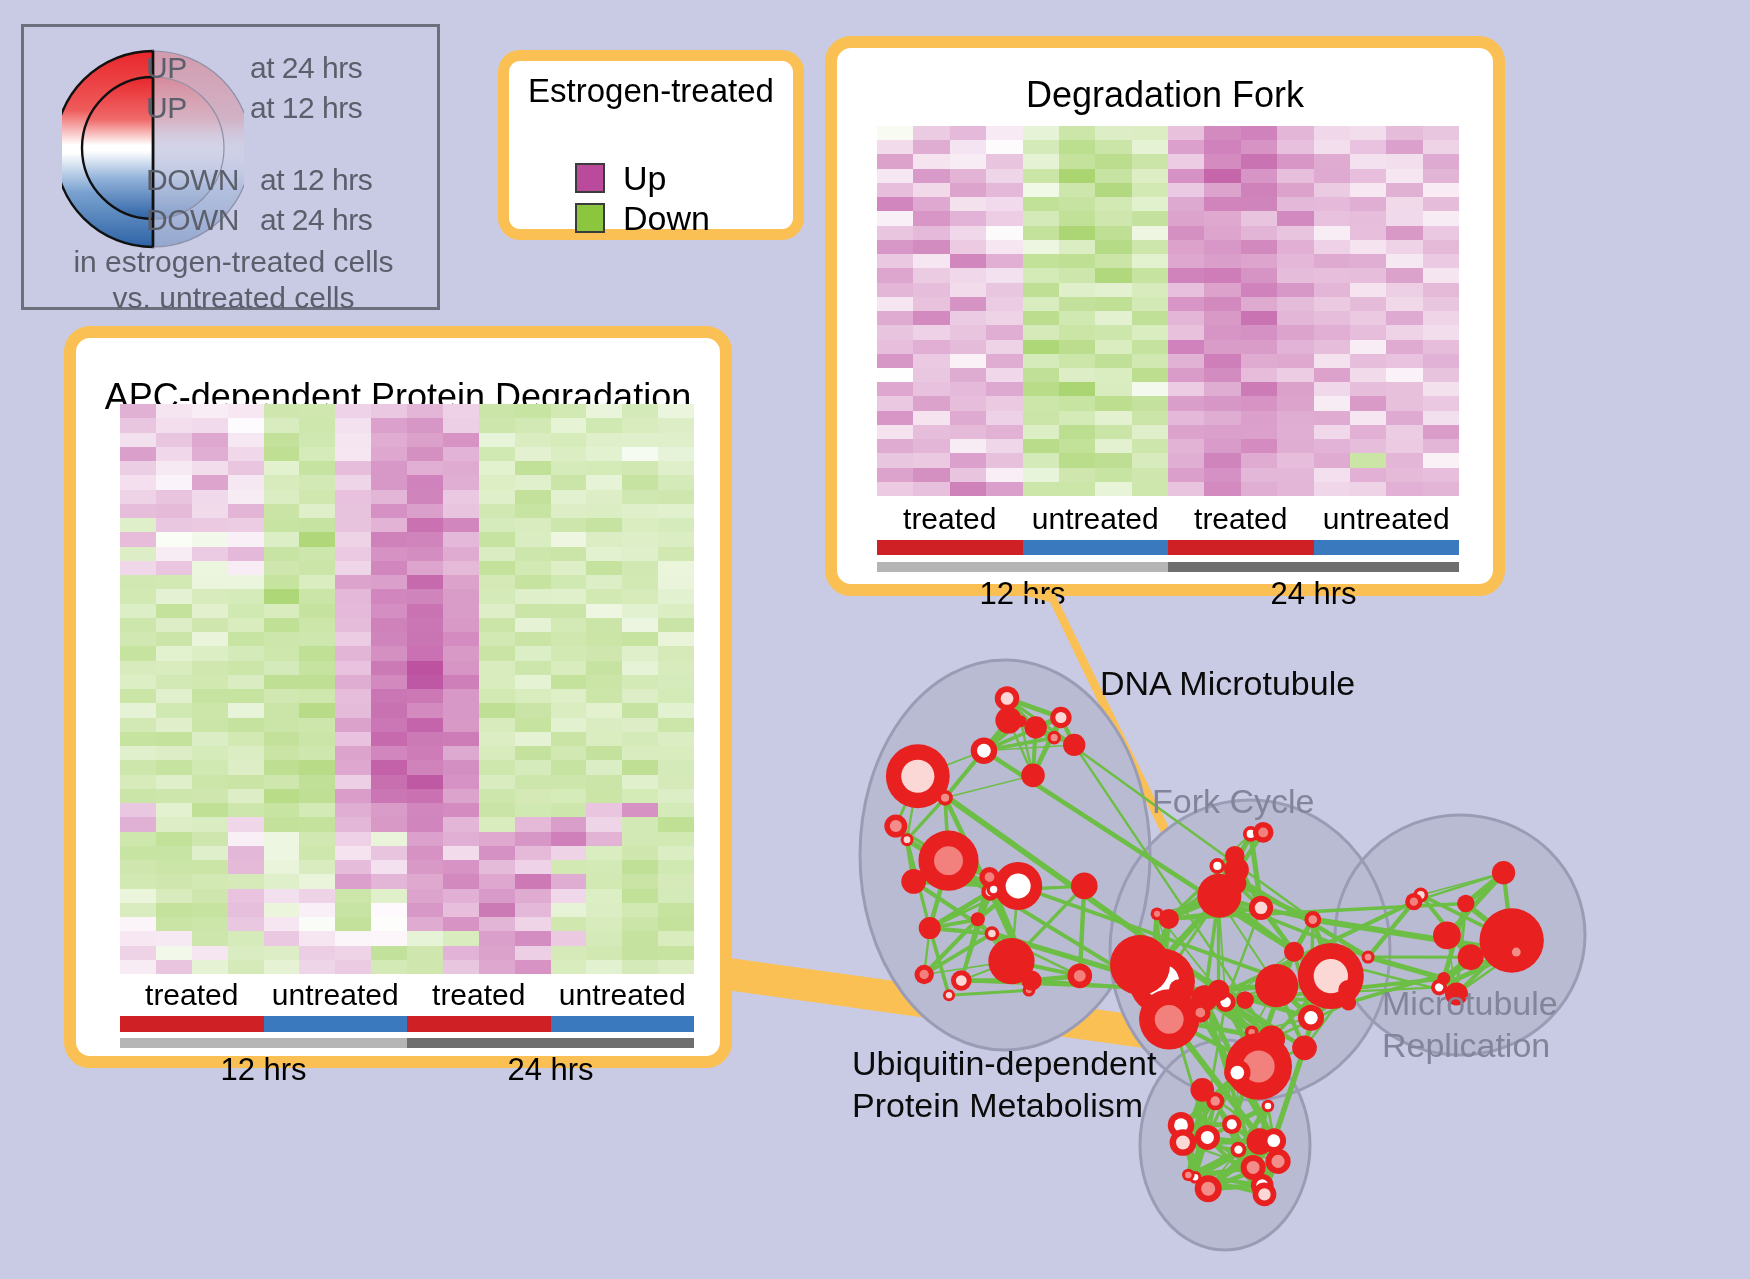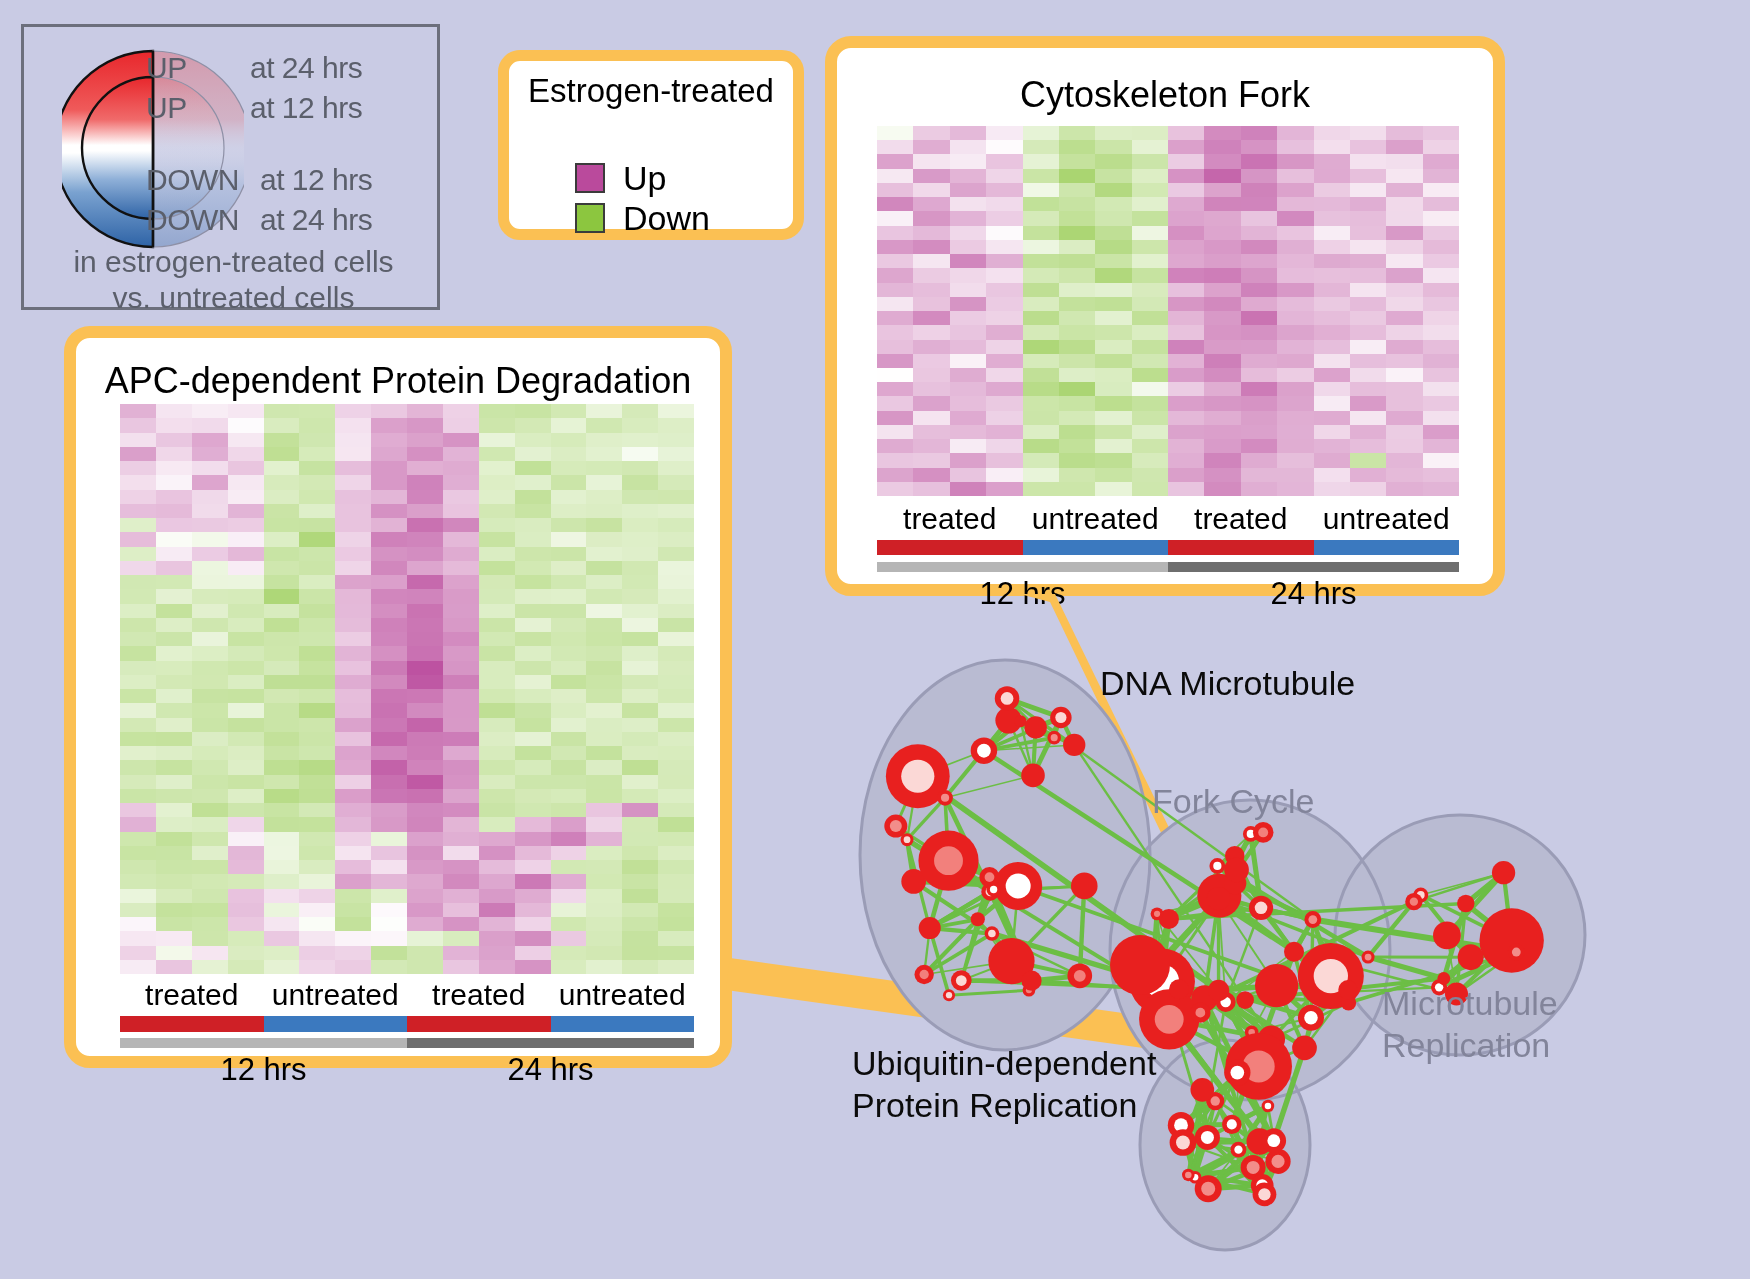--- a/index.html
+++ b/index.html
@@ -133,21 +133,21 @@
       <span class="key-swatch" id="sw-up" style="background: rgb(186, 74, 156);"></span>
       <span class="key-text">Up</span>
     </div>
     <div class="key-row" style="left:66px;top:140px;">
       <span class="key-swatch" id="sw-down" style="background: rgb(140, 198, 63);"></span>
       <span class="key-text">Down</span>
     </div>
   </div>
 
   <div class="heat-panel" id="panel-rep" style="left:825px;top:36px;width:680px;height:560px;">
-    <div class="panel-title" style="top:26px;">Cytoskeleton Fork</div>
+    <div class="panel-title" style="top:26px;">Degradation Fork</div>
     <div class="heatmap" id="hm-rep" style="left:40px;top:78px;width:582px;height:370px;">
         <div class="heat-row">
           <div class="heat-cell" style="background: rgb(247, 251, 241);"></div>
           <div class="heat-cell" style="background: rgb(235, 203, 226);"></div>
           <div class="heat-cell" style="background: rgb(228, 185, 217);"></div>
           <div class="heat-cell" style="background: rgb(247, 234, 244);"></div>
           <div class="heat-cell" style="background: rgb(230, 243, 214);"></div>
           <div class="heat-cell" style="background: rgb(204, 230, 170);"></div>
           <div class="heat-cell" style="background: rgb(221, 238, 198);"></div>
           <div class="heat-cell" style="background: rgb(220, 237, 196);"></div>
@@ -627,21 +627,21 @@
         <div style="background: rgb(181, 181, 181);"></div>
         <div style="background: rgb(110, 110, 110);"></div>
       </div>
     <div class="time-labels" id="tl-rep" style="left:40px;top:528px;width:582px;">
         <div>12 hrs</div>
         <div>24 hrs</div>
       </div>
   </div>
 
   <div class="heat-panel" id="panel-apc" style="left:64px;top:326px;width:668px;height:742px;">
-    <div class="panel-title" style="top:22px;">APC-dependent Protein Degradation</div>
+    <div class="panel-title" style="top:38px;">APC-dependent Protein Degradation</div>
     <div class="heatmap" id="hm-apc" style="left:44px;top:66px;width:574px;height:570px;">
         <div class="heat-row">
           <div class="heat-cell" style="background: rgb(225, 177, 212);"></div>
           <div class="heat-cell" style="background: rgb(245, 229, 241);"></div>
           <div class="heat-cell" style="background: rgb(248, 237, 245);"></div>
           <div class="heat-cell" style="background: rgb(246, 231, 242);"></div>
           <div class="heat-cell" style="background: rgb(207, 231, 175);"></div>
           <div class="heat-cell" style="background: rgb(208, 232, 176);"></div>
           <div class="heat-cell" style="background: rgb(238, 210, 231);"></div>
           <div class="heat-cell" style="background: rgb(234, 200, 225);"></div>
@@ -2070,15 +2070,15 @@
           <circle cx="340" cy="345" r="30" fill="#e8201f"></circle>
         </g>
       </g>
   </svg>
 
   <div class="net-label black" style="left:1100px;top:662px;">DNA Microtubule</div>
   <div class="net-label gray" style="left:1152px;top:780px;">Fork Cycle</div>
   <div class="net-label gray" style="left:1382px;top:982px;text-align:left;">Microtubule
 Replication</div>
   <div class="net-label black" style="left:852px;top:1042px;text-align:left;">Ubiquitin-dependent
-Protein Replication</div>
+Protein Metabolism</div>
 
 </div>
 
 </body></html>

